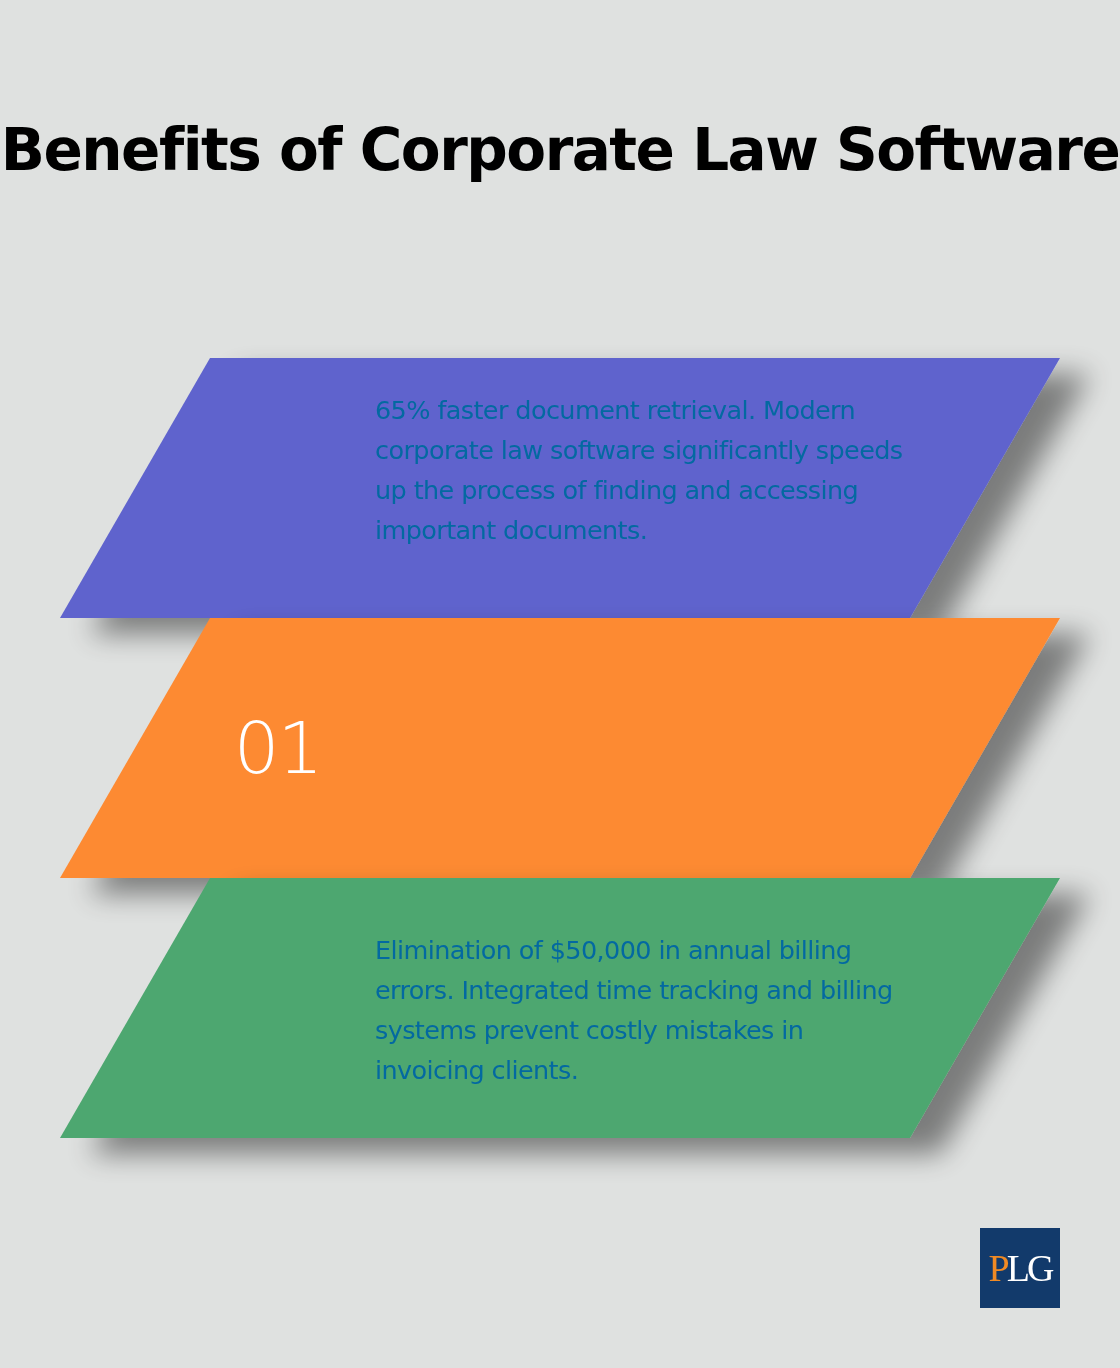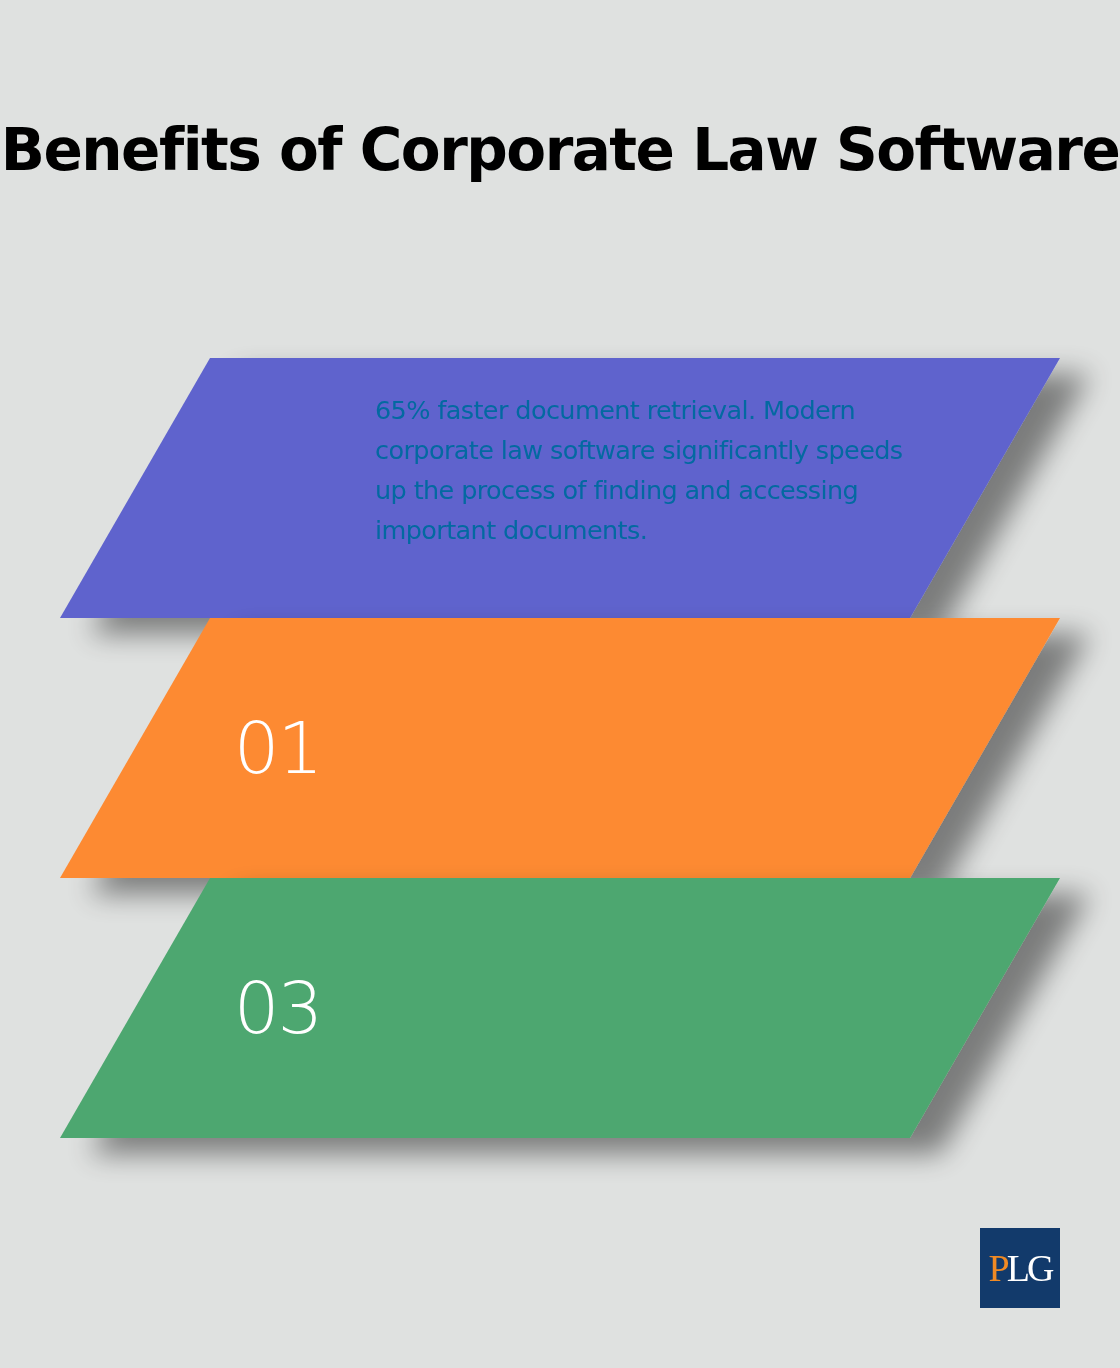--- a/index.html
+++ b/index.html
@@ -52,20 +52,20 @@
   <svg class="shape" width="1120" height="260">
     <polygon points="210,0 1060,0 910,260 60,260" fill="#fd8a33" filter="url(#sh1)"></polygon>
   </svg>
   <div class="num">01</div>
 </div>
 
 <div class="band" style="top:878px;">
   <svg class="shape" width="1120" height="260">
     <polygon points="210,0 1060,0 910,260 60,260" fill="#4ea770" filter="url(#sh1)"></polygon>
   </svg>
-  <div class="num">03</div>
+  <div class="txt" style="top:52px;">Elimination of $50,000 in annual billing errors. Integrated time tracking and billing systems prevent costly mistakes in invoicing clients.</div>
 </div>
 
 <div class="logo">
   <span class="p">P</span>
   <span class="l">L</span>
   <span class="g">G</span>
 </div>
 
 </body></html>

